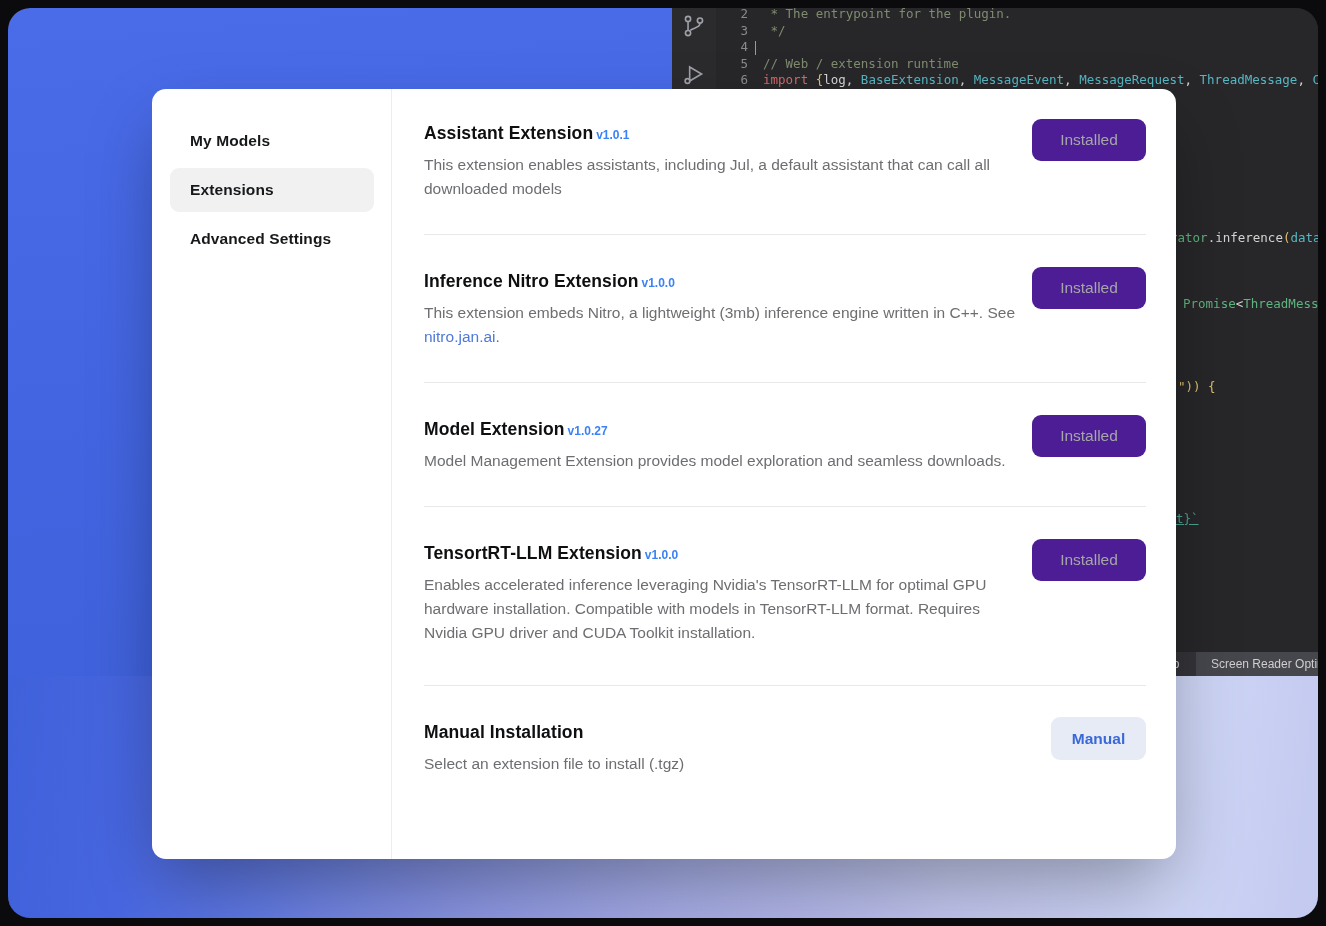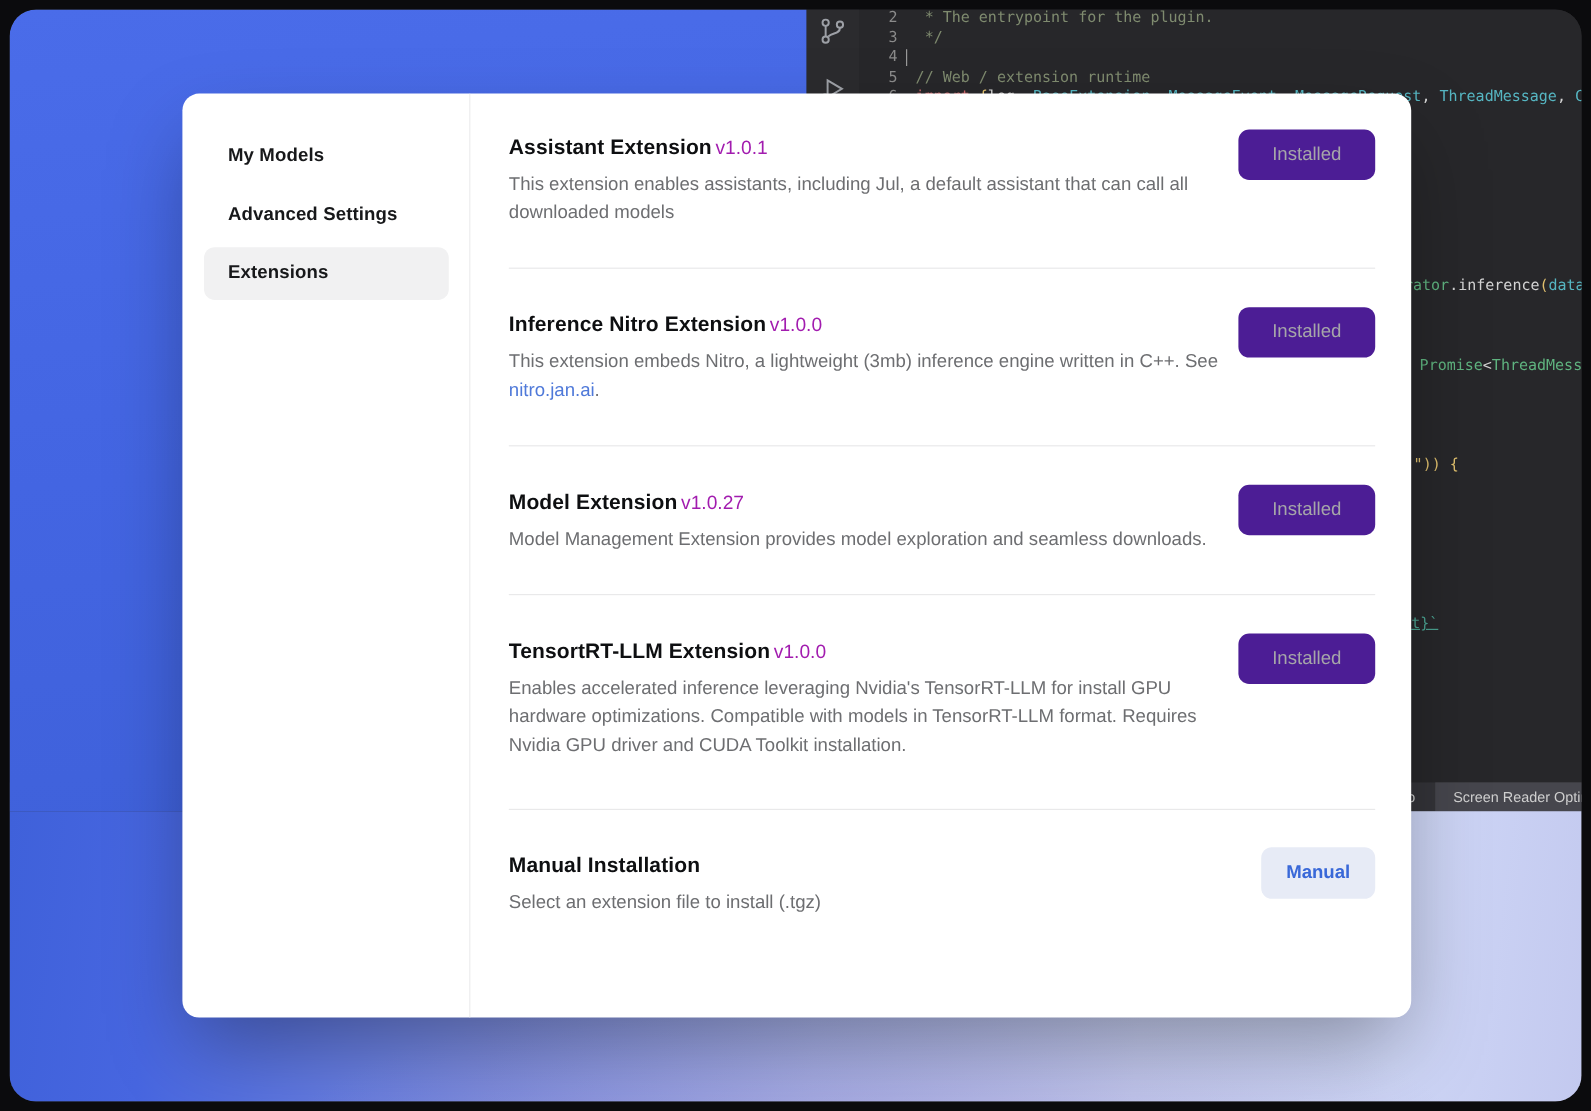--- a/index.html
+++ b/index.html
@@ -56,38 +56,38 @@
       radial-gradient(55% 90% at 55% 120%, rgba(154,136,204,0.40), rgba(154,136,204,0) 70%),
       linear-gradient(97deg, #3f61da 0%, #4766e0 10%, #7b8ce0 32%, #a9b6ec 52%, #c9d2f4 72%, #ced6f6 88%, #c3c9ef 100%);
   }
 
   
   .blue-panel { position:absolute; left:0; top:0; width:664px; height:668px;
     background:linear-gradient(175deg, #4a6ce9 0%, #4365e2 55%, #3f61da 100%);
     border-top-left-radius:22px; }
 
   
-  .settings-card { position:absolute; left:144px; top:70px; width:1024px; height:770px;
+  .settings-card { position:absolute; left:144px; top:81px; width:1024px; height:770px;
     background:#ffffff; border-radius:14px; box-shadow:0 30px 70px -10px rgba(0,0,0,0.35);
     display:flex; overflow:hidden; }
 
   .sidebar { width:240px; flex:0 0 240px; border-right:1px solid #ededee; padding-top:30px; }
   .side-item { height:44px; margin:0 17px 5px 18px; border-radius:9px; display:flex; align-items:center;
     padding:0 20px; font-size:15.5px; font-weight:700; color:#17181a; cursor:pointer; letter-spacing:.1px; }
   .side-item.active { background:#f1f1f2; }
 
   .content { flex:1; padding:34px 30px 0 32px; }
   .ext-row { display:flex; align-items:flex-start; border-bottom:1px solid #e9e9ea; padding:36px 0 33px 0; }
   .ext-row:first-child { padding-top:0; }
   .ext-row.last { border-bottom:none; padding-bottom:0; }
   .ext-row.row-4 { padding-bottom:40px; }
   .ext-info { width:600px; flex:0 0 600px; }
   .ext-title-line { display:flex; align-items:baseline; gap:3px; }
   .ext-name { font-size:17.5px; font-weight:700; color:#0e0f11; letter-spacing:.1px; }
-  .ext-version { font-size:16px; font-weight:400; color:#a21caf; }
+  .ext-version { font-size:12px; font-weight:700; color:#3b82f6; }
   .ext-desc { margin-top:9px; font-size:15.5px; line-height:24px; color:#6d6e71; }
   .ext-desc a { color:#4f79d9; text-decoration:none; }
 
   .btn { margin-left:auto; margin-top:-4px; border:none; border-radius:9px; height:42px;
     font-family:"Liberation Sans", sans-serif; font-size:15.5px; cursor:default; }
   .btn.installed { width:114px; background:#4c1d95; color:#a6a6a9; font-weight:400; }
   .btn.select { width:95px; height:43px; background:#e7ebf6; color:#3968d8; font-weight:700; cursor:pointer; margin-top:-5px; }
 </style>
 </head>
 <body>
@@ -125,22 +125,22 @@
       <span class="status-right">Screen Reader Optimize</span>
     </div>
   </div>
 
   <div class="bottom-gradient"></div>
   <div class="blue-panel"></div>
 
   <div class="settings-card">
     <div class="sidebar" id="settings-sidebar">
         <div class="side-item">My Models</div>
+        <div class="side-item active">Extensions</div>
         <div class="side-item">Advanced Settings</div>
-        <div class="side-item active">Extensions</div>
       </div>
 
     <div class="content" id="extensions-content">
 
   <div class="ext-row row-1">
     <div class="ext-info">
       <div class="ext-title-line">
         <span class="ext-name">Assistant Extension</span>
         <span class="ext-version">v1.0.1</span>
       </div>
@@ -170,21 +170,21 @@
     </div>
     <button class="btn installed">Installed</button>
   </div>
 
   <div class="ext-row row-4">
     <div class="ext-info">
       <div class="ext-title-line">
         <span class="ext-name">TensortRT-LLM Extension</span>
         <span class="ext-version">v1.0.0</span>
       </div>
-      <p class="ext-desc">Enables accelerated inference leveraging Nvidia's TensorRT-LLM for install GPU hardware optimizations. Compatible with models in TensorRT-LLM format. Requires Nvidia GPU driver and CUDA Toolkit installation.</p>
+      <p class="ext-desc">Enables accelerated inference leveraging Nvidia's TensorRT-LLM for optimal GPU hardware installation. Compatible with models in TensorRT-LLM format. Requires Nvidia GPU driver and CUDA Toolkit installation.</p>
     </div>
     <button class="btn installed">Installed</button>
   </div>
 <div class="ext-row last">
         <div class="ext-info">
           <div class="ext-title-line">
             <span class="ext-name">Manual Installation</span>
           </div>
           <p class="ext-desc">Select an extension file to install (.tgz)</p>
         </div>

